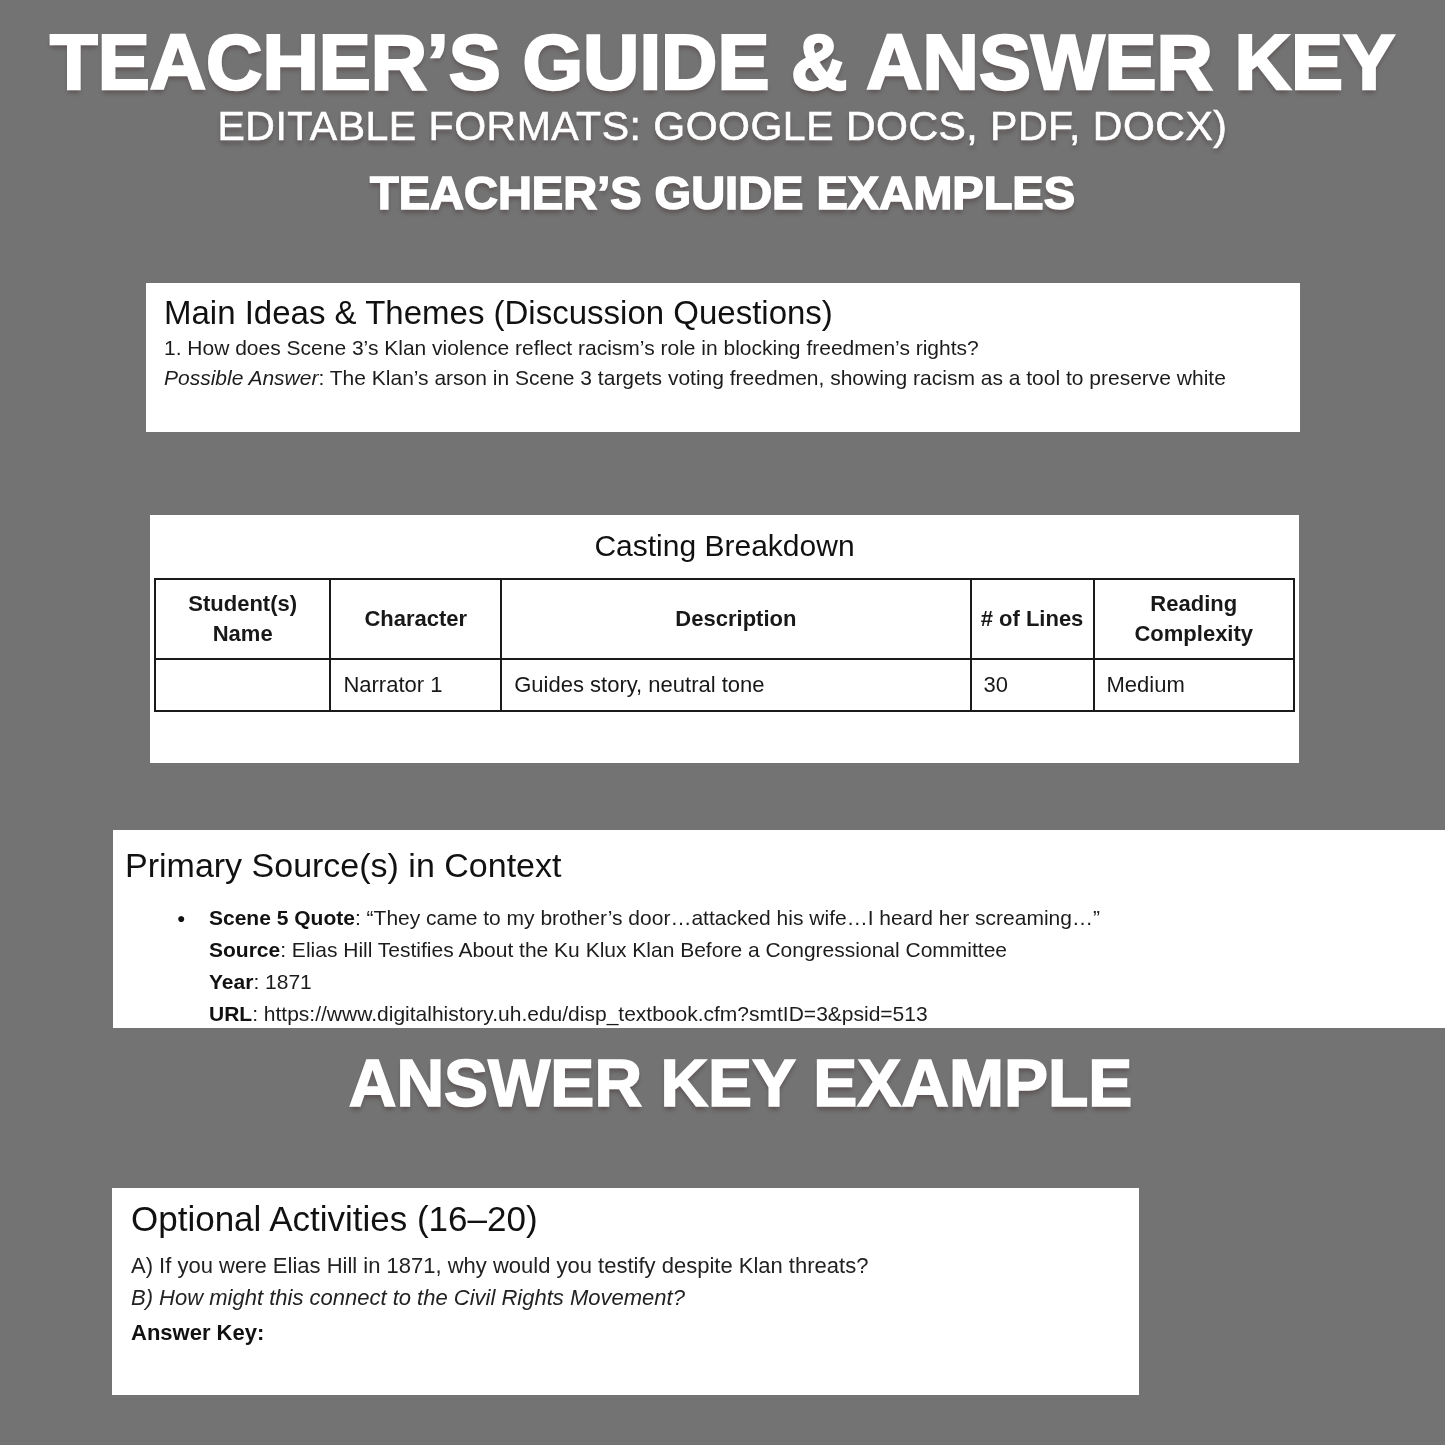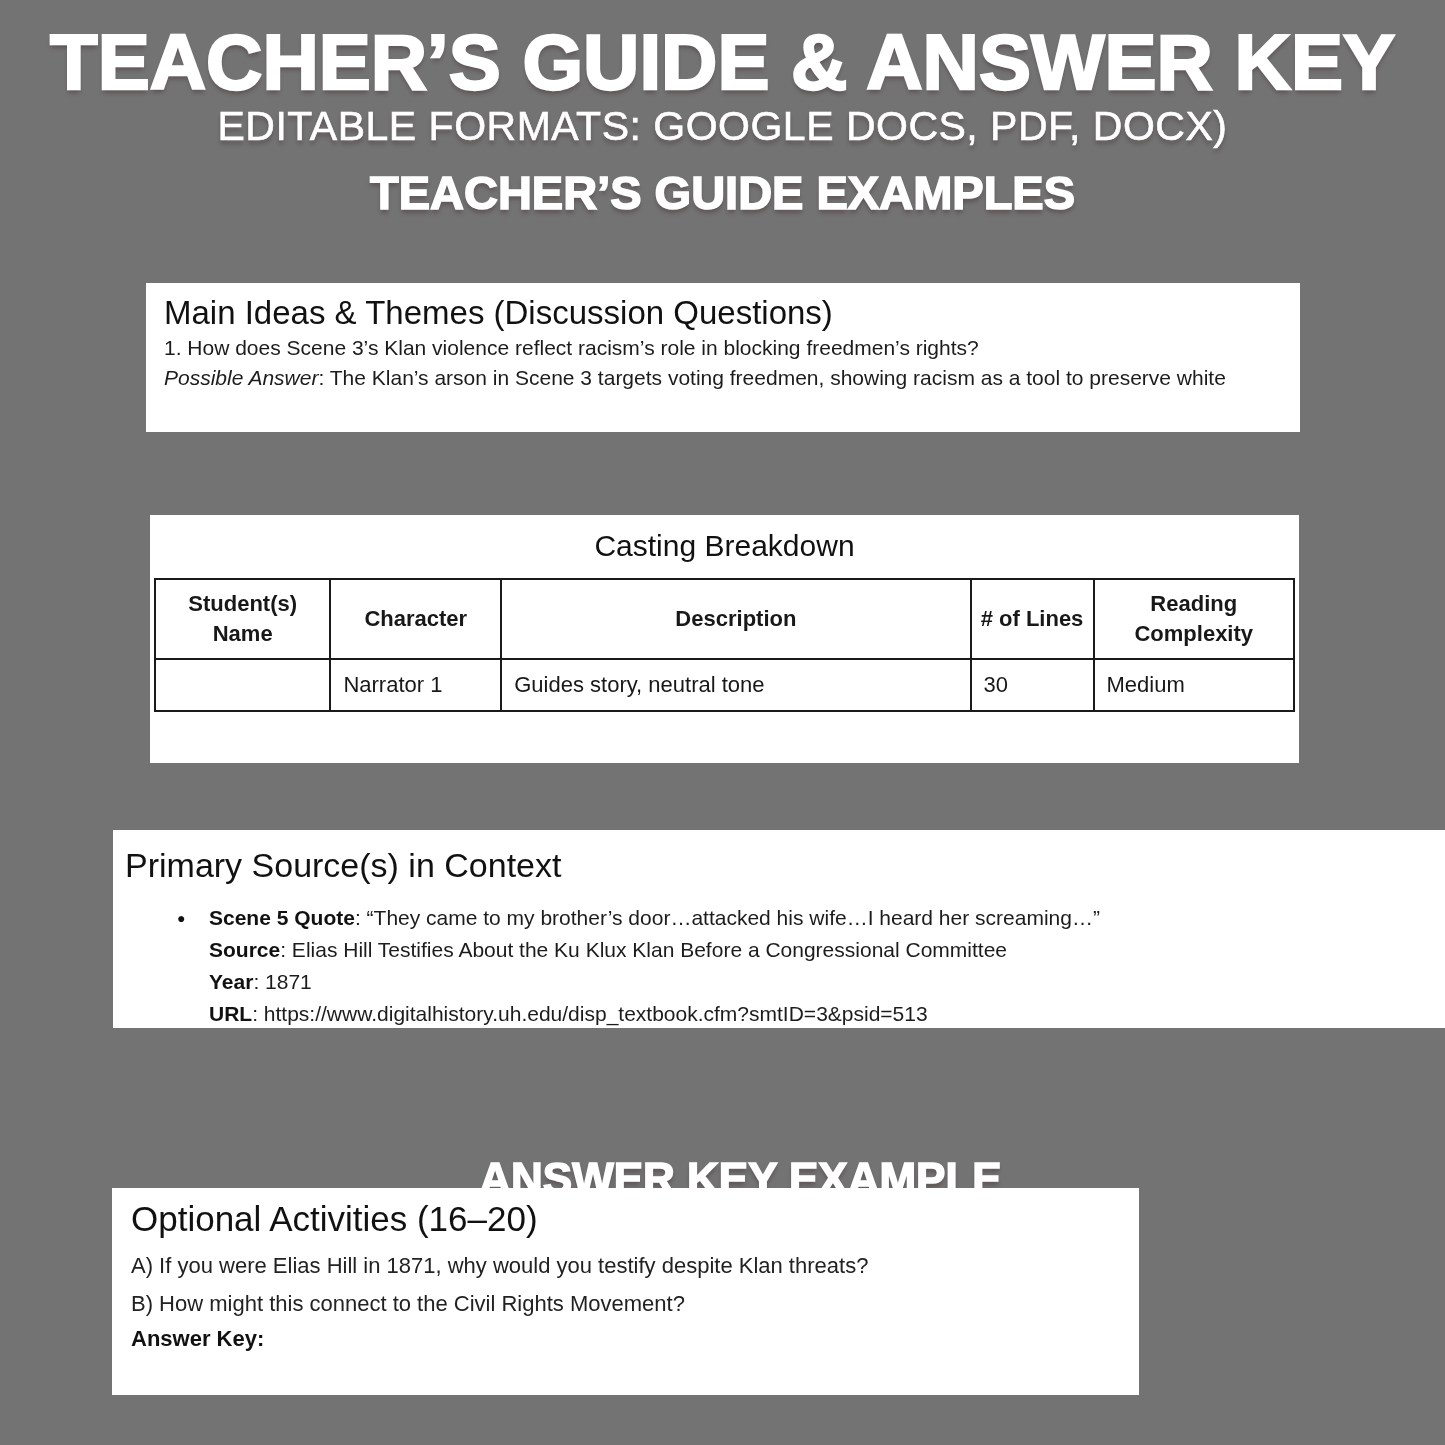--- a/index.html
+++ b/index.html
@@ -21,21 +21,21 @@
   }
   #main-subtitle{
     top:103px;font-size:41px;font-weight:400;letter-spacing:0.5px;
     -webkit-text-stroke:0.6px #ffffff;
   }
   #guide-heading{
     top:165px;font-size:47px;
     -webkit-text-stroke:1.6px #ffffff;
   }
   #answerkey-heading{
-    top:1154px;font-size:44px;padding-left:36px;
+    top:1045px;font-size:66px;padding-left:36px;
     -webkit-text-stroke:1.6px #ffffff;
   }
 
   
   .panel{
     position:absolute;background:#ffffff;color:#1c1c1c;
     box-sizing:border-box;overflow:hidden;
   }
   .doc-title{font-weight:400;color:#111111;}
   .doc-bold{font-weight:700;color:#111111;}
@@ -73,21 +73,21 @@
     position:absolute;left:52px;top:8px;font-size:14px;color:#111;
   }
   #panel-sources .src-line{font-size:21px;line-height:32px;}
 
   
   #panel-answerkey{left:112px;top:1188px;width:1027px;height:207px;padding:10px 22px 0 19px;}
   #panel-answerkey .doc-title{font-size:35px;line-height:42px;}
   #panel-answerkey .q-label{margin-top:24px;font-size:22px;line-height:30px;}
   #panel-answerkey .doc-line{font-size:22px;line-height:30px;color:#222;}
   #panel-answerkey .line-a{margin-top:11px;}
-  #panel-answerkey .line-b{margin-top:8px;}
+  #panel-answerkey .line-b{margin-top:2px;font-style:italic;}
   #panel-answerkey .ak-label{margin-top:5px;font-size:22px;line-height:30px;}
 </style>
 </head>
 <body>
 
 <div id="poster" style="background: #737373;">
 
   <h1 id="main-title" class="poster-heading">TEACHER’S GUIDE &amp; ANSWER KEY</h1>
   <div id="main-subtitle" class="poster-heading">EDITABLE FORMATS: GOOGLE DOCS, PDF, DOCX)</div>
   <h2 id="guide-heading" class="poster-heading">TEACHER’S GUIDE EXAMPLES</h2>

